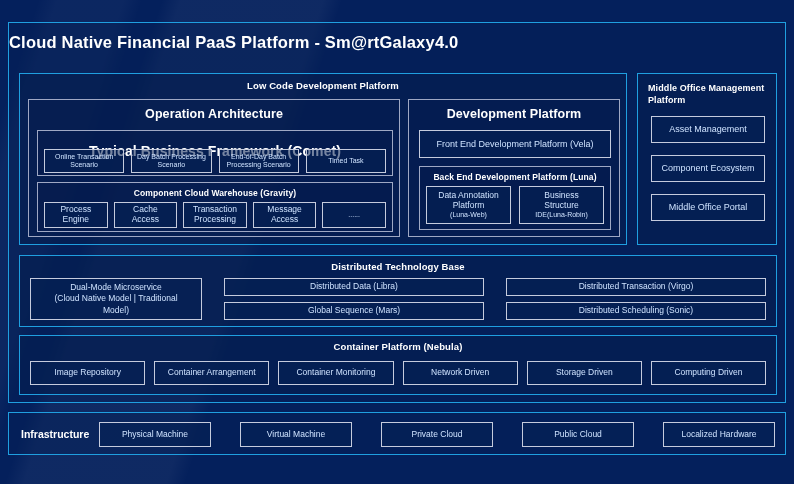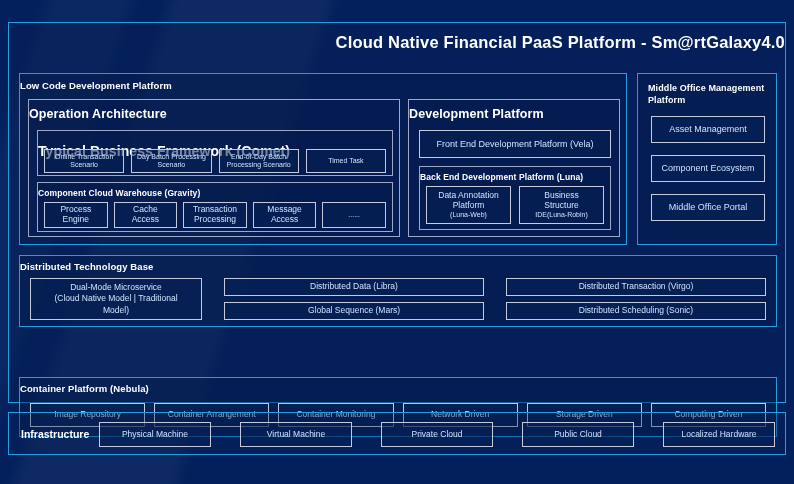--- a/index.html
+++ b/index.html
@@ -50,21 +50,21 @@
 
   .subpanel {
     border: 1px solid #9fa8c4;
     background: rgba(5,28,76,0.30);
     position: relative;
   }
 
   .grp-title {
     color: #ffffff;
     font-weight: bold;
-    text-align: left;
+    text-align: center;
     letter-spacing: 0.1px;
   }
 
   .chip {
     border: 1px solid #c5cbdd;
     background: rgba(6,32,84,0.55);
     color: #cfe3ff;
     display: flex;
     align-items: center;
     justify-content: center;
@@ -76,21 +76,21 @@
 
   .chip.big { font-size: 9px; }
   .chip.sm  { font-size: 7px; }
 
   
   #main-frame { left: 8px; top: 22px; width: 778px; height: 381px; }
 
   #page-title {
     position: absolute;
     left: 0; top: 10px; width: 100%;
-    text-align: right;
+    text-align: left;
     color: #ffffff;
     font-size: 16.5px;
     font-weight: bold;
     letter-spacing: 0.2px;
   }
 
   
   #lowcode-panel { position: absolute; left: 10px; top: 50px; width: 608px; height: 172px; }
   #lowcode-title { position: absolute; left: 0; top: 6px; width: 100%; font-size: 9.5px; }
 
@@ -133,21 +133,21 @@
   #dtb-panel { position: absolute; left: 10px; top: 232px; width: 758px; height: 72px; }
   #dtb-title { position: absolute; left: 0; top: 5px; width: 100%; font-size: 9.5px; }
 
   #dtb-body { position: absolute; left: 10px; top: 22px; right: 10px; display: flex; gap: 22px; height: 42px; }
   #dtb-dual { width: 172px; flex-direction: column; font-size: 8.5px; }
   #dtb-dual div { line-height: 1.3; }
   .dtb-col { flex: 1; display: flex; flex-direction: column; gap: 6px; }
   .dtb-col .chip { flex: 1; font-size: 8.5px; }
 
   
-  #cp-panel { position: absolute; left: 10px; top: 312px; width: 758px; height: 60px; margin-top: 42px; }
+  #cp-panel { position: absolute; left: 10px; top: 312px; width: 758px; height: 60px; }
   #cp-title { position: absolute; left: 0; top: 5px; width: 100%; font-size: 9.5px; }
   #cp-row { position: absolute; left: 10px; top: 25px; right: 10px; display: flex; gap: 9px; height: 24px; }
   #cp-row .chip { flex: 1; font-size: 8.5px; }
 
   
   #infra-frame { left: 8px; top: 412px; width: 778px; height: 43px; }
   #infra-label {
     position: absolute; left: 12px; top: 0; height: 100%;
     display: flex; align-items: center;
     color: #ffffff; font-size: 10.5px; font-weight: bold;

